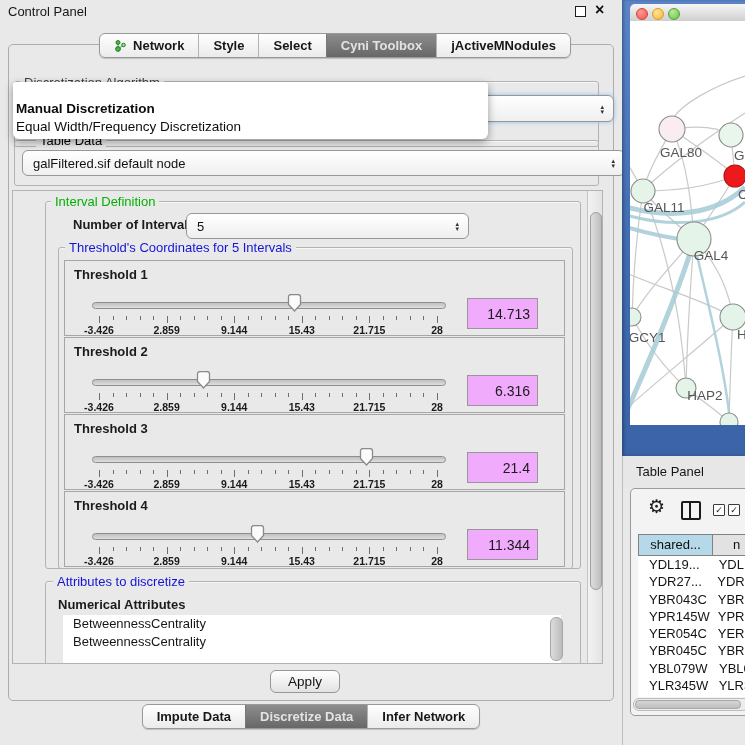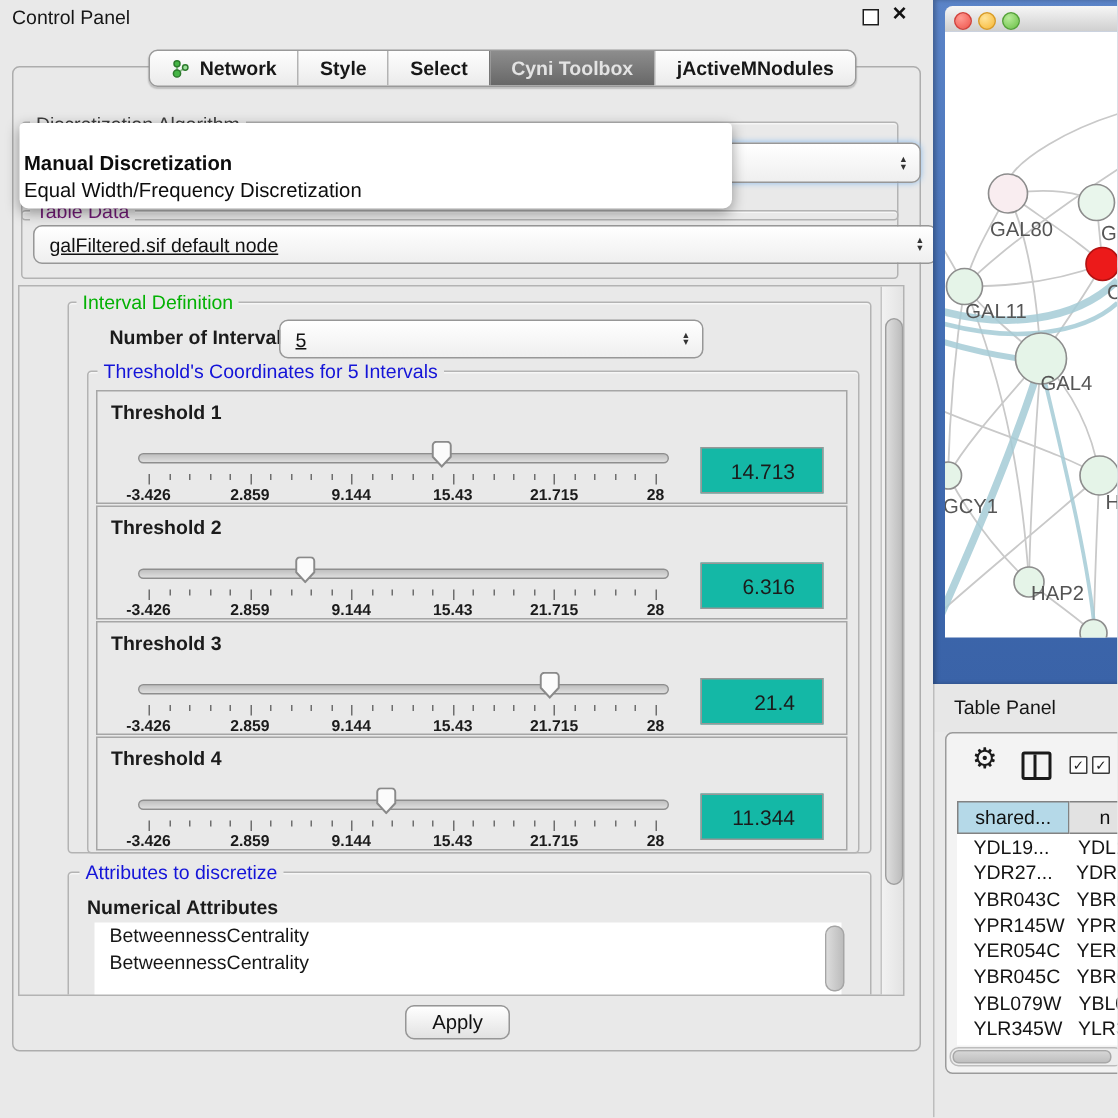--- a/index.html
+++ b/index.html
@@ -22,33 +22,33 @@
   .seg:first-child{border-left:none;}
   .seg.sel{background:linear-gradient(#8d8d8d,#676767);color:#e3e3e3;border-left-color:#777;}
   .tab-ico{margin-right:6px;display:inline-flex;}
   
   .group{position:absolute;border:1px solid #b3b3b3;border-radius:3px;box-shadow:inset 0 1px 0 rgba(255,255,255,.6);}
   .group-label{position:absolute;font-size:13px;background:#e9e9e9;padding:0 4px;white-space:nowrap;z-index:3;}
   .alg-group{left:14px;top:81px;width:583px;height:64px;}
   .alg-label{left:20px;top:75px;color:#3d3d3d;}
   .alg-combo{left:22px;top:95px;width:556px;height:25px;border:2px solid #5f9ddd;box-shadow:0 0 4px #8cbcec;z-index:5;}
   .combo{position:absolute;background:linear-gradient(#ffffff,#efefef);border:1px solid #979797;border-radius:6px;
-         display:flex;align-items:center;padding:0 24px 0 10px;font-size:13px;color:#111;text-decoration:underline;}
+         display:flex;align-items:center;padding:0 24px 0 10px;font-size:13px;color:#111;}
   .spin{position:absolute;right:9px;top:50%;transform:translateY(-50%);display:flex;flex-direction:column;
         font-size:7px;line-height:5px;color:#333;}
   
   .popup{position:absolute;left:13px;top:82px;width:475px;height:57px;background:#fff;z-index:30;
          border-radius:3px 3px 6px 6px;box-shadow:0 3px 9px rgba(0,0,0,.38);}
   .popup-hint{position:absolute;top:4px;left:0;width:100%;text-align:center;color:#bdbdbd;font-size:13px;}
   .popup-opt{position:absolute;left:3px;font-size:13.5px;color:#0d0d0d;white-space:nowrap;}
   .popup-opt.o1{top:19px;font-weight:bold;}
   .popup-opt.o2{top:37px;}
   
   .td-group{left:14px;top:140px;width:583px;height:44px;}
-  .td-label{left:20px;top:133px;color:#701a75;}
+  .td-label{left:36px;top:133px;color:#000000;}
   .td-combo{left:22px;top:150px;width:567px;height:24px;}
   
   .scrollpane{position:absolute;left:12px;top:190px;width:589px;height:472px;border:1px solid #b3b3b3;background:#e9e9e9;overflow:hidden;}
   .vscroll{position:absolute;left:574px;top:0;width:15px;height:472px;background:linear-gradient(90deg,#f2f2f2,#e2e2e2);border-left:1px solid #c4c4c4;}
   .vthumb{position:absolute;left:2px;top:21px;width:10px;height:376px;border-radius:6px;border:1px solid #9e9e9e;
           background:linear-gradient(90deg,#dedede,#bdbdbd);}
   .iv-group{left:32px;top:10px;width:534px;height:366px;}
   .iv-label{left:38px;top:3px;color:#04b104;}
   .noi-label{position:absolute;left:60px;top:26px;font-weight:bold;font-size:13px;}
   .noi-combo{left:173px;top:22px;width:247px;height:24px;}
@@ -58,22 +58,22 @@
   .tbox{position:absolute;left:51px;width:499px;height:74px;border:1px solid #a6a6a6;background:#e9e9e9;}
   .t-label{position:absolute;left:9px;top:6px;font-weight:bold;font-size:13px;}
   .slider{position:absolute;left:27px;top:33px;width:354px;height:40px;}
   .track{position:absolute;left:0;top:8px;width:352px;height:5px;border:1px solid #8e8e8e;border-radius:4px;
          background:linear-gradient(#c0c0c0,#dedede);}
   .tick{position:absolute;top:22px;width:1px;background:#6e6e6e;}
   .tick.minor{height:4px;}
   .tick.major{height:7px;}
   .tick-label{position:absolute;top:30px;transform:translateX(-50%);font-size:10.5px;font-weight:600;color:#1a1a1a;white-space:nowrap;}
   .thumb{position:absolute;top:0;width:15px;height:18px;}
-  .t-value{position:absolute;left:402px;top:37px;width:62px;height:29px;background:#14b8a6;border:1.5px solid #979797;
-           font-size:14px;display:flex;align-items:center;justify-content:flex-end;padding-right:18px;}
+  .t-value{position:absolute;left:402px;top:37px;width:62px;height:29px;background:#f0abfc;border:1.5px solid #979797;
+           font-size:14px;display:flex;align-items:center;justify-content:flex-end;padding-right:7px;}
   
   .at-group{left:32px;top:390px;width:534px;height:120px;}
   .at-label{left:40px;top:383px;color:#1414d8;}
   .numattr-label{position:absolute;left:45px;top:406px;font-weight:bold;font-size:13px;}
   .attr-list{position:absolute;left:50px;top:424px;width:498px;height:48px;background:#fff;overflow:hidden;}
   .attr-item{padding-left:10px;height:18px;line-height:18px;font-size:13px;color:#161616;}
   .lscroll{position:absolute;right:2px;top:2px;width:11px;height:42px;border-radius:6px;border:1px solid #a5a5a5;
            background:linear-gradient(90deg,#dcdcdc,#bcbcbc);}
   .apply{position:absolute;left:270px;top:670px;width:70px;height:23px;border:1px solid #969696;border-radius:6px;
          background:linear-gradient(#ffffff,#e2e2e2);font-size:13.5px;color:#111;font-family:inherit;}
@@ -369,20 +369,33 @@
         </div>
       <div class="lscroll" style="left:537px;top:426px;position:absolute"></div>
 
       <div class="vscroll">
           <div class="vthumb"></div>
         </div>
     </div>
 
     <button class="apply">Apply</button>
 
+    <div class="seg-wrap bottom">
+        <div class="seg-tabs" id="bottom-tabs">
+          <div class="seg">
+            <span>Impute Data</span>
+          </div>
+          <div class="seg sel">
+            <span>Discretize Data</span>
+          </div>
+          <div class="seg">
+            <span>Infer Network</span>
+          </div>
+        </div>
+      </div>
   </section>
 
   <section>
     <div class="net-frame">
       <div class="mac-bar">
         <span class="light red"></span>
         <span class="light yellow"></span>
         <span class="light green"></span>
       </div>
       <svg id="net-canvas" width="115" height="404">

